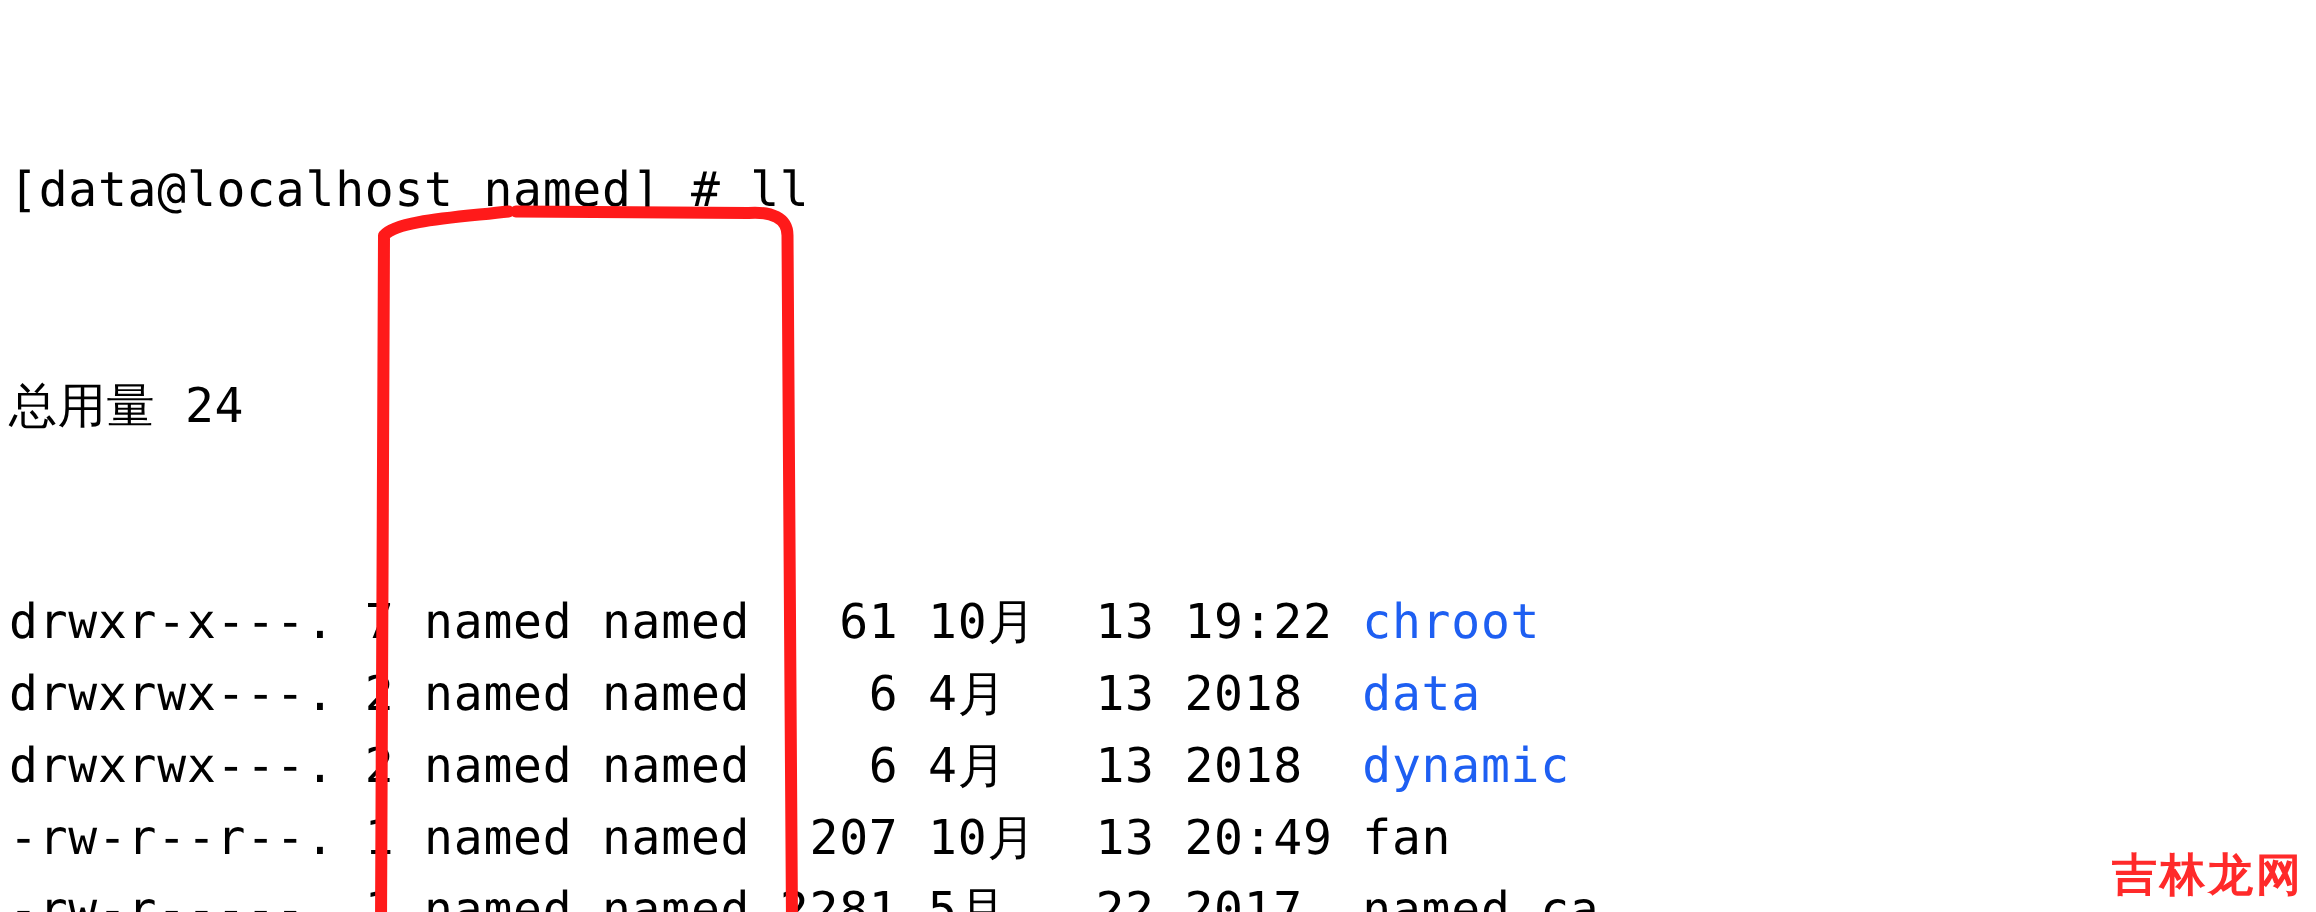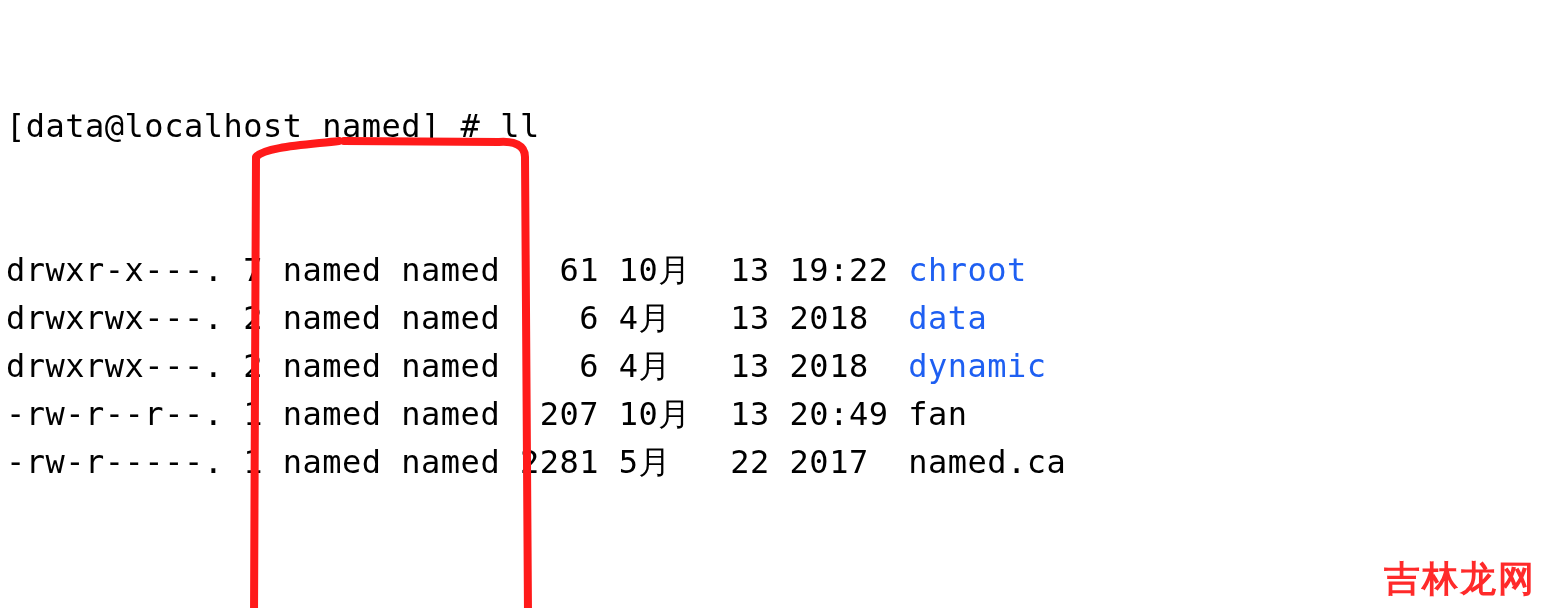--- a/index.html
+++ b/index.html
@@ -23,37 +23,38 @@
   .row { display: block; }
   .prompt { color: #000; }
   .user, .host, .path, .cmd, .perm, .links, .owner, .group, .size, .date, .name { color: #000; }
   .dir { color: #1e5ff2; font-weight: 400; }
   .total-label, .total-val { color: #000; }
   .watermark {
     position: absolute;
     right: 8px;
     bottom: 4px;
     font-family: "Microsoft YaHei", sans-serif;
-    font-size: 36px;
+    font-size: 30px;
     font-weight: 700;
     color: #ff2a2a;
     letter-spacing: 2px;
   }
   
   .annot {
     position: absolute;
     pointer-events: none;
   }
   .annot svg { overflow: visible; }
 </style>
 </head>
 <body>
 
 <div class="terminal">
   <span class="row"><span class="prompt">[</span><span class="user">data</span><span class="prompt">@</span><span class="host">localhost</span><span class="prompt"> </span><span class="path">named</span><span class="prompt">]</span><span class="prompt"> </span><span class="prompt">#</span><span class="prompt"> </span><span class="cmd">ll</span></span>
+  <span class="row"><span class="total-label">总用量</span><span> </span><span class="total-val">24</span></span>
   <div id="rows"><span class="row"><span class="perm">drwxr-x---.</span> <span class="links">7</span> <span class="owner">named</span> <span class="group">named</span><span class="size">   61</span> <span class="date">10月 </span><span class="date"> 13</span> <span class="date">19:22</span> <span class="dir">chroot</span></span><span class="row"><span class="perm">drwxrwx---.</span> <span class="links">2</span> <span class="owner">named</span> <span class="group">named</span><span class="size">    6</span> <span class="date">4月  </span><span class="date"> 13</span> <span class="date">2018 </span> <span class="dir">data</span></span><span class="row"><span class="perm">drwxrwx---.</span> <span class="links">2</span> <span class="owner">named</span> <span class="group">named</span><span class="size">    6</span> <span class="date">4月  </span><span class="date"> 13</span> <span class="date">2018 </span> <span class="dir">dynamic</span></span><span class="row"><span class="perm">-rw-r--r--.</span> <span class="links">1</span> <span class="owner">named</span> <span class="group">named</span><span class="size">  207</span> <span class="date">10月 </span><span class="date"> 13</span> <span class="date">20:49</span> <span class="name">fan</span></span><span class="row"><span class="perm">-rw-r-----.</span> <span class="links">1</span> <span class="owner">named</span> <span class="group">named</span><span class="size"> 2281</span> <span class="date">5月  </span><span class="date"> 22</span> <span class="date">2017 </span> <span class="name">named.ca</span></span></div>
 
   <div class="annot" style="left:165px; top:89px;">
     <svg width="290" height="506">
       <path d="M95 4 C 60 8, 20 10, 12 20 L 10 480 C 10 496, 30 500, 60 500 L 268 500 C 280 498, 284 488, 284 478 L 281 20 C 281 8, 270 4, 255 5 L 100 4" fill="none" stroke="#ff1a1a" stroke-width="8" stroke-linecap="round" stroke-linejoin="round"></path>
     </svg>
   </div>
 </div>
 
 <div class="watermark">吉林龙网</div>

